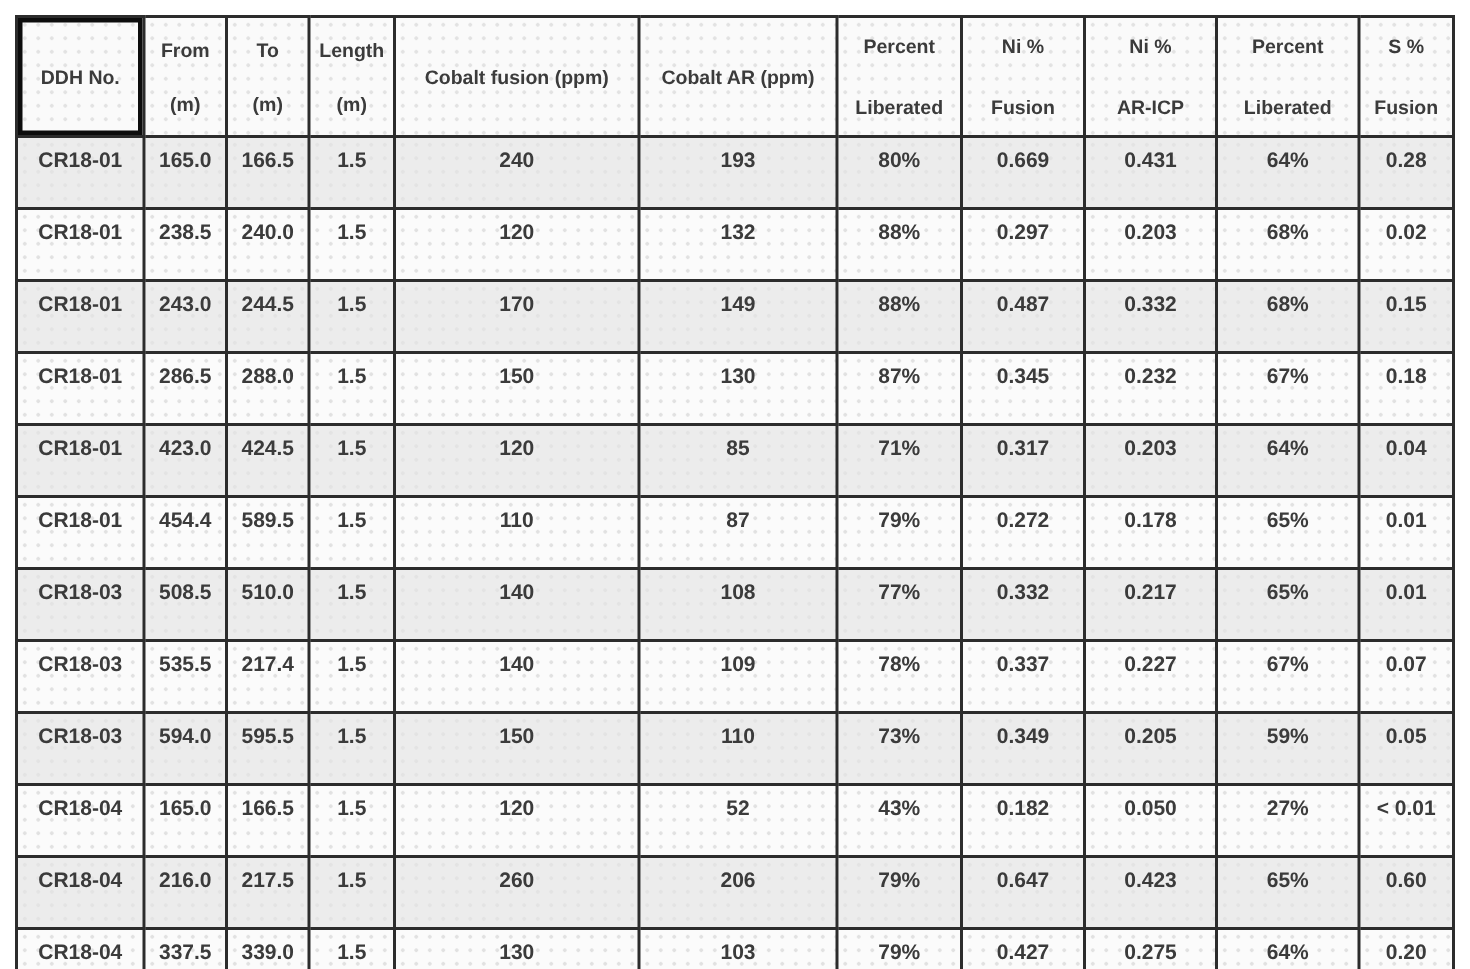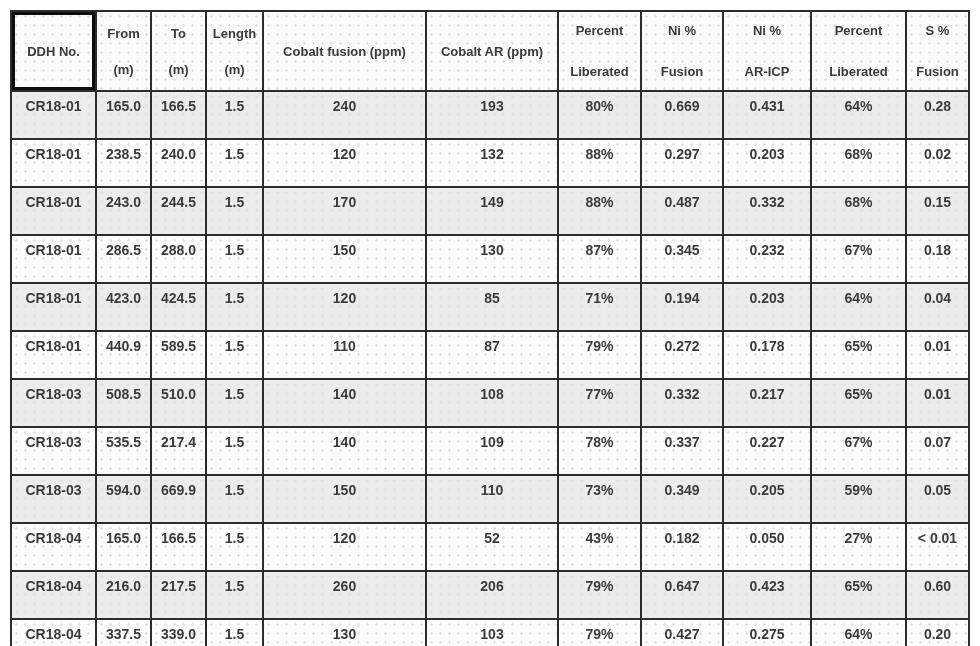--- a/index.html
+++ b/index.html
@@ -179,28 +179,28 @@
           <td>0.18</td>
         </tr>
         <tr>
           <td>CR18-01</td>
           <td>423.0</td>
           <td>424.5</td>
           <td>1.5</td>
           <td>120</td>
           <td>85</td>
           <td>71%</td>
-          <td>0.194</td>
+          <td>0.317</td>
           <td>0.203</td>
           <td>64%</td>
           <td>0.04</td>
         </tr>
         <tr>
           <td>CR18-01</td>
-          <td>440.9</td>
+          <td>454.4</td>
           <td>589.5</td>
           <td>1.5</td>
           <td>110</td>
           <td>87</td>
           <td>79%</td>
           <td>0.272</td>
           <td>0.178</td>
           <td>65%</td>
           <td>0.01</td>
         </tr>
@@ -226,21 +226,21 @@
           <td>109</td>
           <td>78%</td>
           <td>0.337</td>
           <td>0.227</td>
           <td>67%</td>
           <td>0.07</td>
         </tr>
         <tr>
           <td>CR18-03</td>
           <td>594.0</td>
-          <td>669.9</td>
+          <td>595.5</td>
           <td>1.5</td>
           <td>150</td>
           <td>110</td>
           <td>73%</td>
           <td>0.349</td>
           <td>0.205</td>
           <td>59%</td>
           <td>0.05</td>
         </tr>
         <tr>

